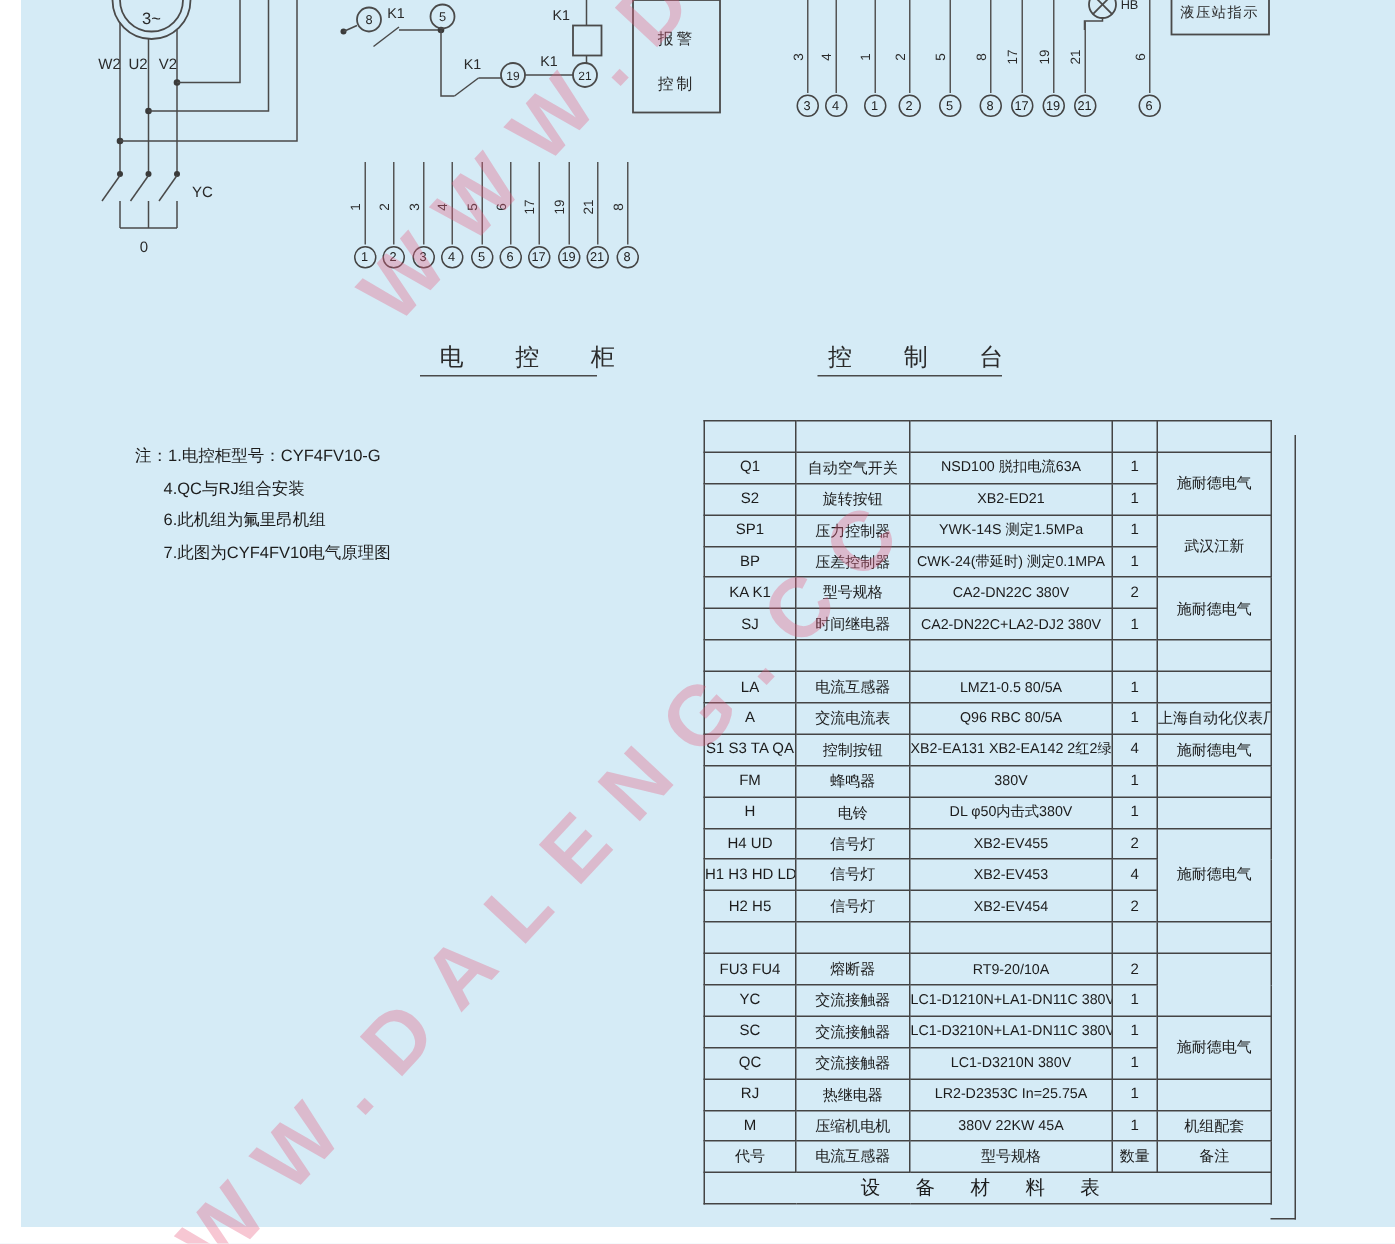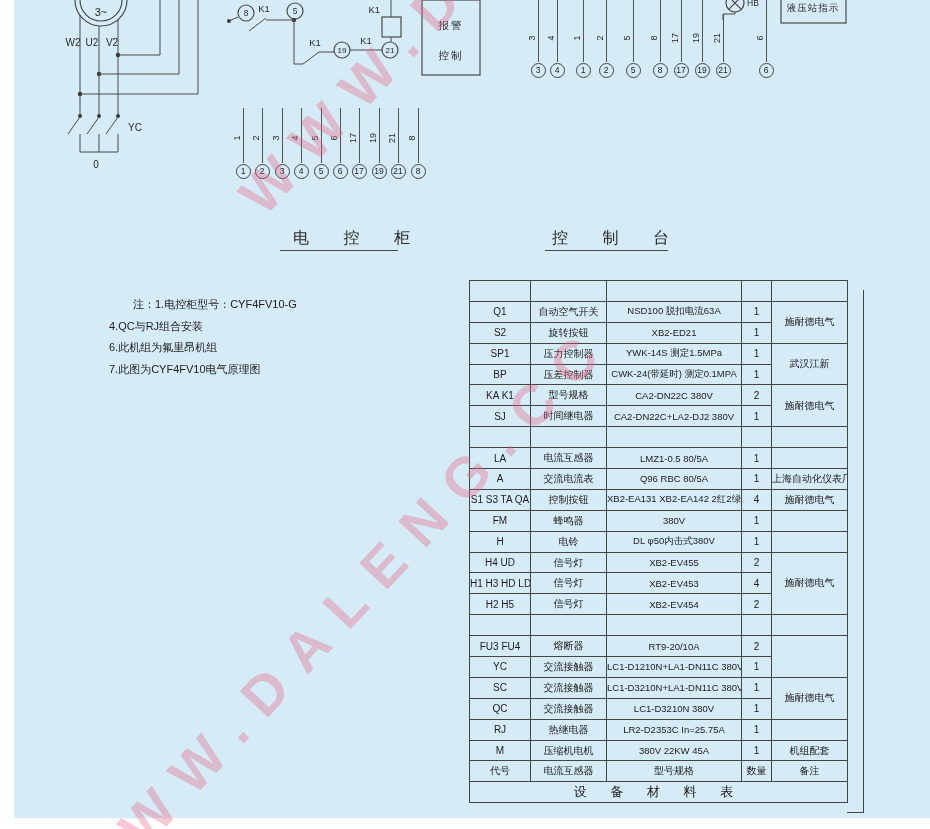--- a/index.html
+++ b/index.html
@@ -13,21 +13,21 @@
   .svgtxt{fill:#2a2a2a;font-family:"Liberation Sans","DejaVu Sans",sans-serif;}
   .tline{position:absolute;width:1px;background:#555;}
   .tcirc{position:absolute;width:15px;height:15px;border:1px solid #444;border-radius:50%;
          box-sizing:border-box;font-size:8.5px;line-height:13px;text-align:center;color:#222;}
   .tlab{position:absolute;width:22px;height:10px;line-height:10px;font-size:9px;text-align:center;
         transform:rotate(-90deg);color:#2a2a2a;}
   .title{position:absolute;font-size:16px;letter-spacing:15px;color:#2a2a2a;white-space:nowrap;}
   .title-ul{position:absolute;height:1px;background:#4a4a4a;}
   .notes{position:absolute;left:90px;top:294px;font-size:11px;line-height:21.5px;color:#1d1d1d;white-space:nowrap;}
   .note-item{padding-left:19px;}
-  .note-first{padding-left:0;margin-left:43px;}
+  .note-first{padding-left:0;}
   .mat-table{position:absolute;left:469px;top:280px;border-collapse:collapse;table-layout:fixed;
              width:378px;font-size:10px;color:#1c1c1c;}
   .mat-table td{border:1px solid #444;height:19.9px;padding:0;text-align:center;
                 overflow:hidden;white-space:nowrap;}
   .mat-table td.spec{font-size:9.5px;}
   .mat-table td.ttl{font-size:13px;letter-spacing:10px;}
   .frame-v{position:absolute;left:863px;top:290px;width:1px;height:523px;background:#444;}
   .frame-h{position:absolute;left:847px;top:812px;width:17px;height:1px;background:#444;}
   .wm{position:absolute;font-weight:bold;font-size:56px;letter-spacing:20px;
       color:rgba(233,95,128,0.35);transform-origin:0 50%;white-space:nowrap;z-index:5;}

